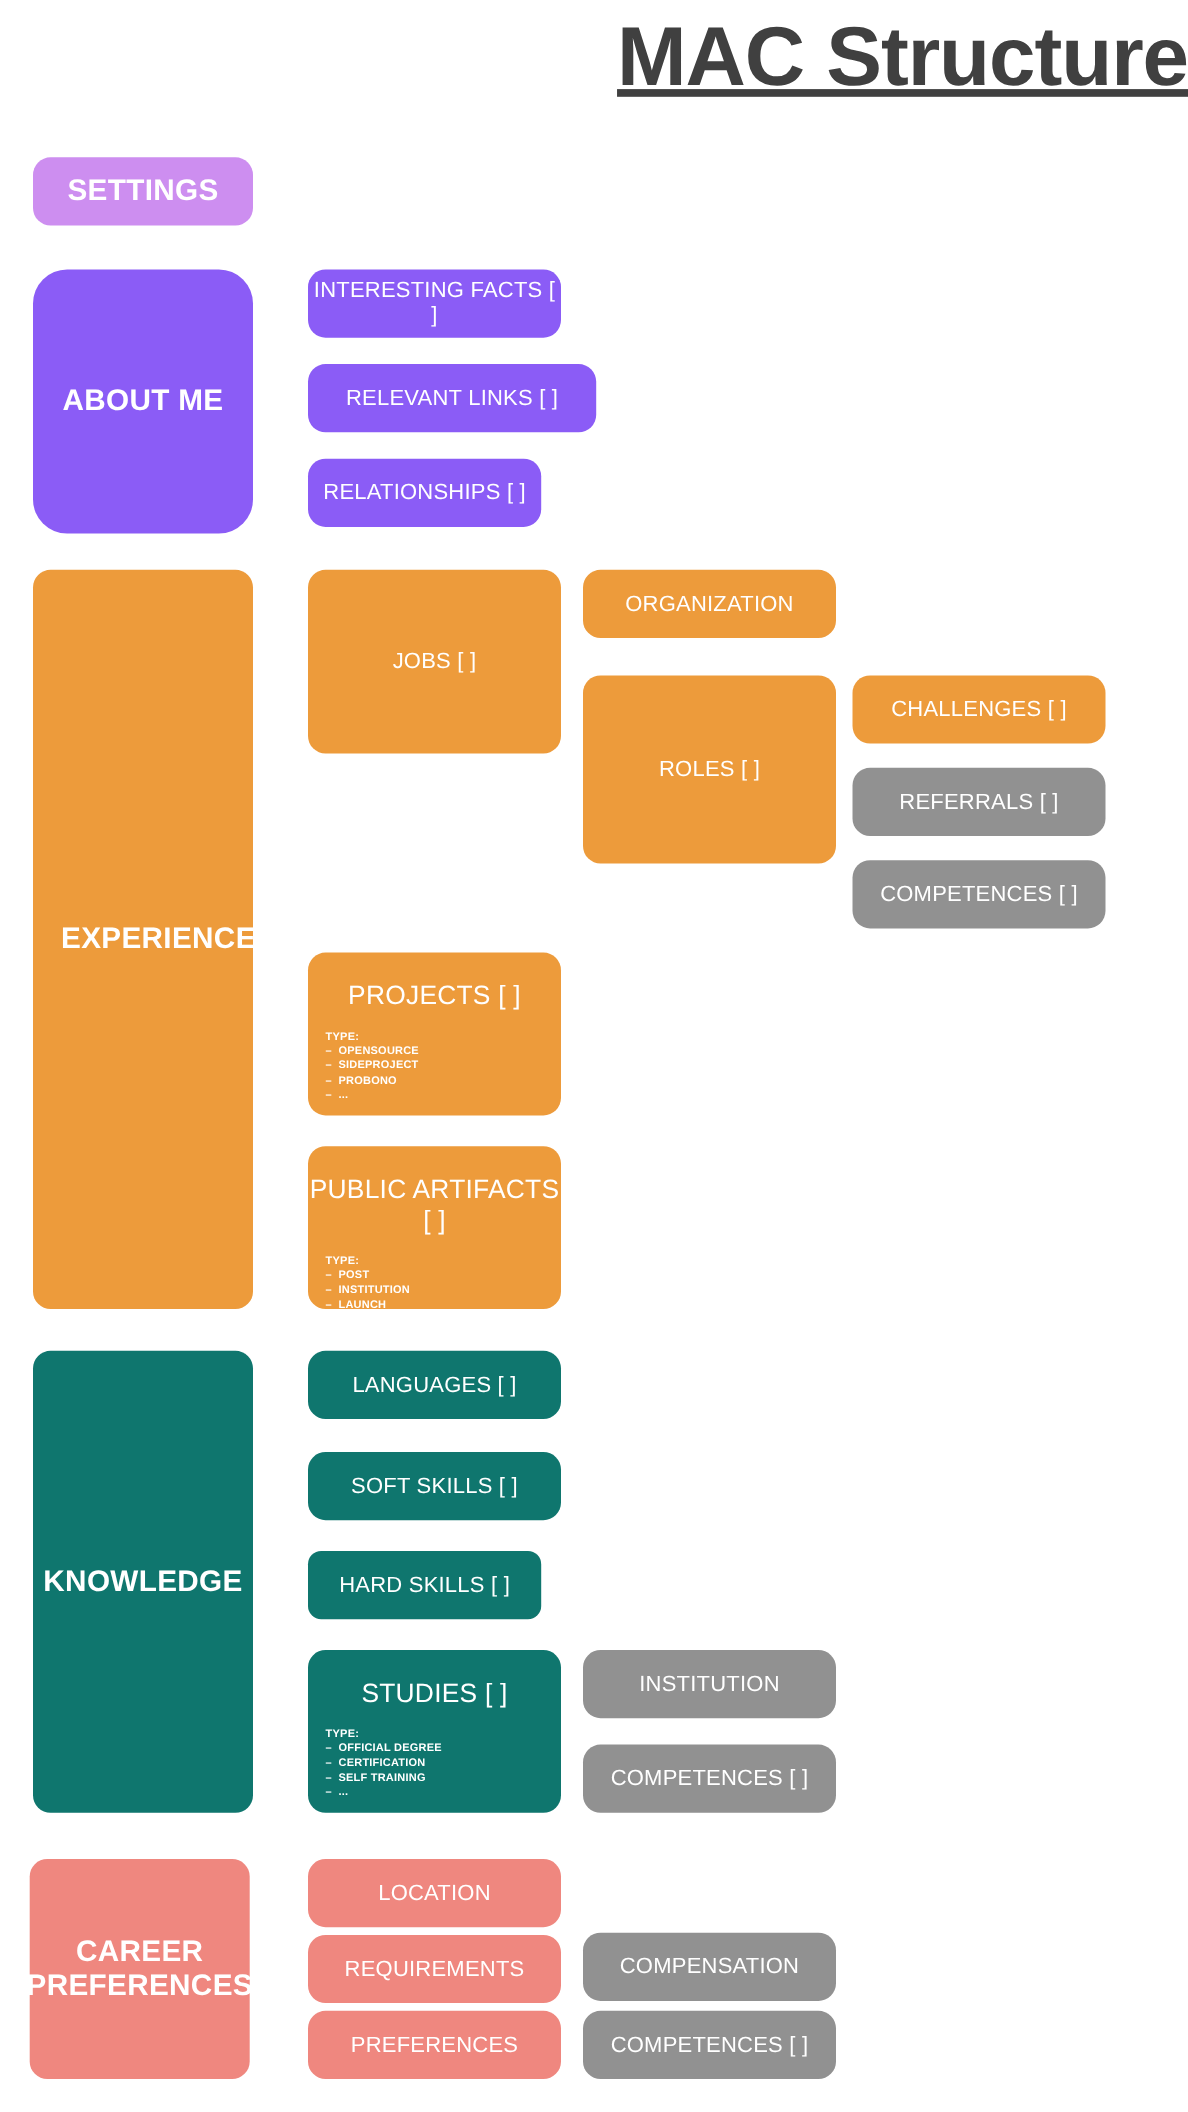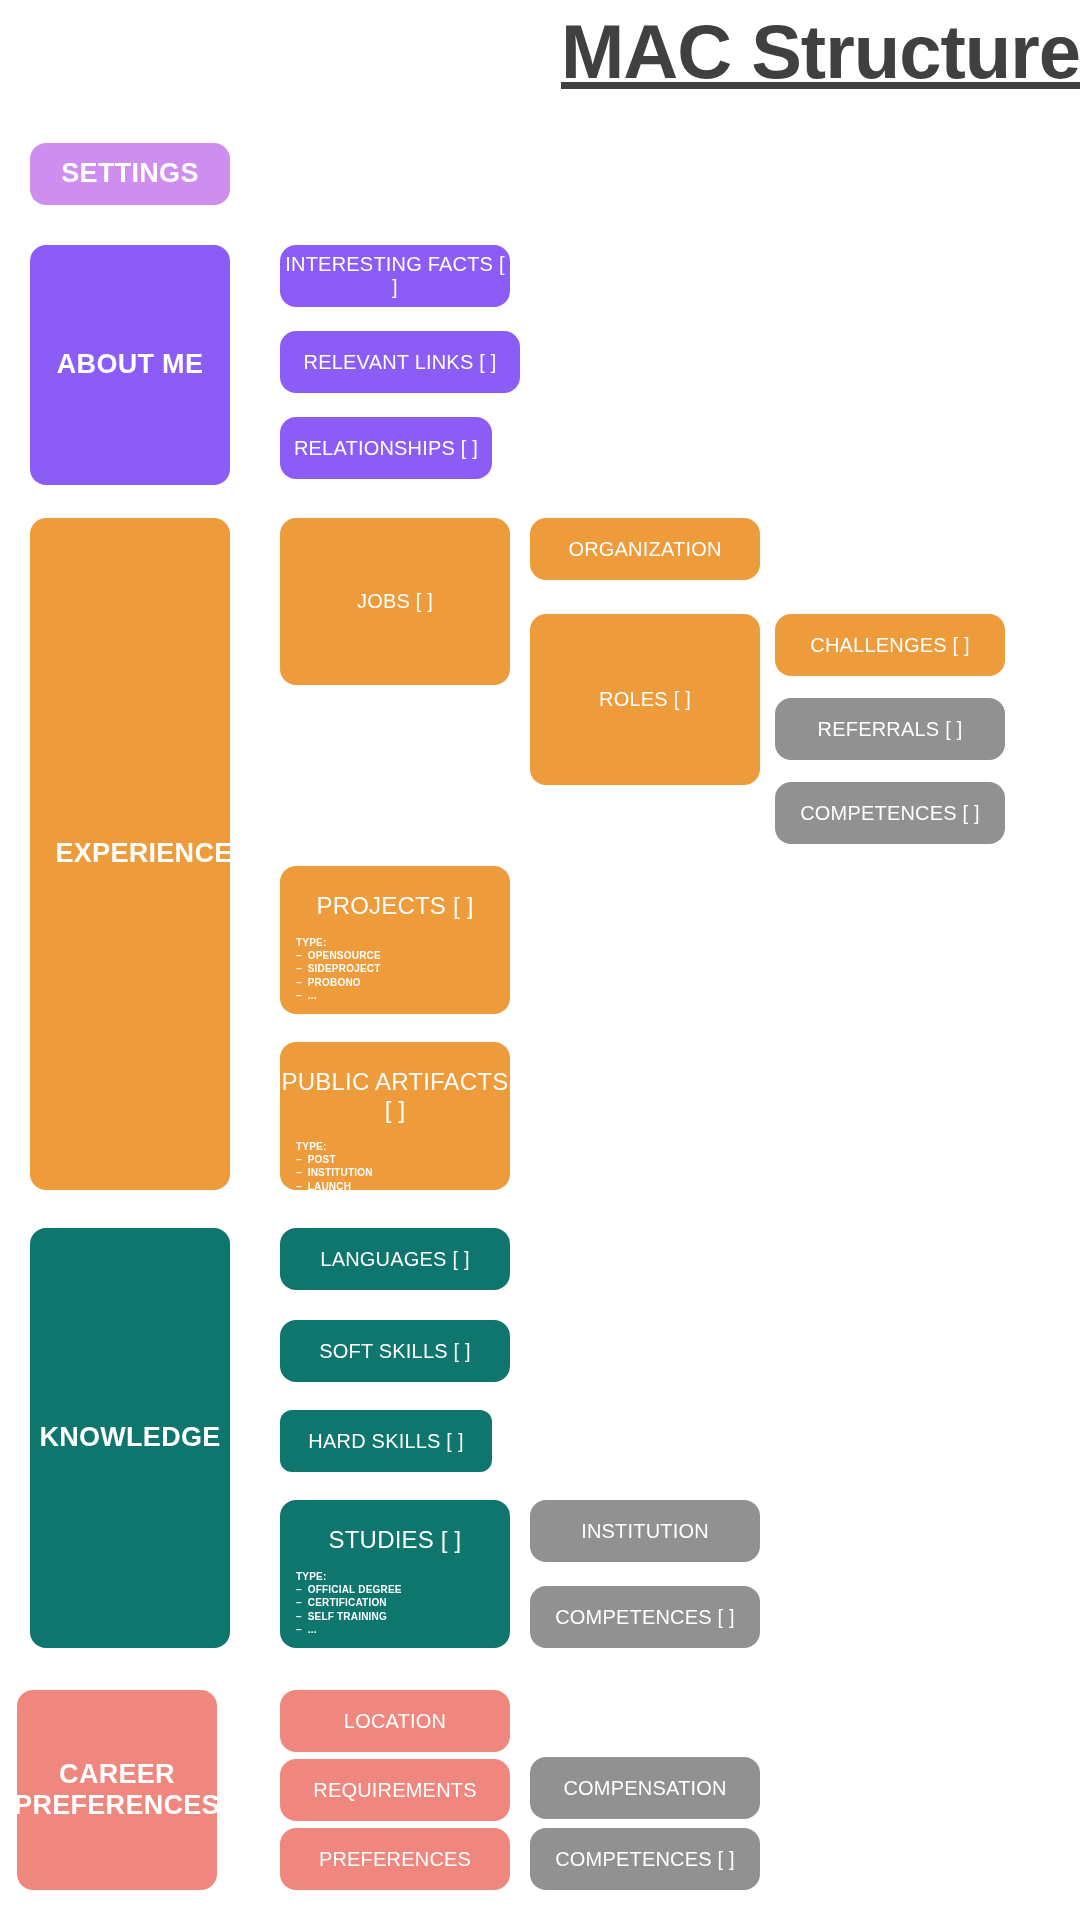--- a/index.html
+++ b/index.html
@@ -85,27 +85,27 @@
 <body>
 
 <div id="canvas">
 
   <div class="page-title">MAC Structure</div>
 
   <div class="node group c-purple" style="left:30px;top:143px;width:200px;height:62px;">
     <span>SETTINGS</span>
   </div>
 
-  <div class="node group c-blue" style="left:30px;top:245px;width:200px;height:240px;">
+  <div class="node group c-blue" style="left:30px;top:245px;width:200px;height:240px;border-radius:31px;">
     <span>ABOUT ME</span>
   </div>
   <div class="node leaf c-blue" style="left:280px;top:245px;width:230px;height:62px;">
     <span>INTERESTING FACTS [ ]</span>
   </div>
-  <div class="node leaf c-blue" style="left:280px;top:331px;width:240px;height:62px;">
+  <div class="node leaf c-blue" style="left:280px;top:331px;width:262px;height:62px;">
     <span>RELEVANT LINKS [ ]</span>
   </div>
   <div class="node leaf c-blue" style="left:280px;top:417px;width:212px;height:62px;">
     <span>RELATIONSHIPS [ ]</span>
   </div>
 
   <div class="node group c-orange" style="left:30px;top:518px;width:200px;height:672px;padding-left:28px;">
     <span>EXPERIENCE</span>
   </div>
 
@@ -178,21 +178,21 @@
     </span>
   </div>
 
   <div class="node leaf c-gray" style="left:530px;top:1500px;width:230px;height:62px;">
     <span>INSTITUTION</span>
   </div>
   <div class="node leaf c-gray" style="left:530px;top:1586px;width:230px;height:62px;">
     <span>COMPETENCES [ ]</span>
   </div>
 
-  <div class="node group c-salmon" style="left:17px;top:1690px;width:200px;height:200px;">
+  <div class="node group c-salmon" style="left:27px;top:1690px;width:200px;height:200px;">
     <span>CAREER PREFERENCES</span>
   </div>
 
   <div class="node leaf c-salmon" style="left:280px;top:1690px;width:230px;height:62px;">
     <span>LOCATION</span>
   </div>
   <div class="node leaf c-salmon" style="left:280px;top:1759px;width:230px;height:62px;">
     <span>REQUIREMENTS</span>
   </div>
   <div class="node leaf c-salmon" style="left:280px;top:1828px;width:230px;height:62px;">

